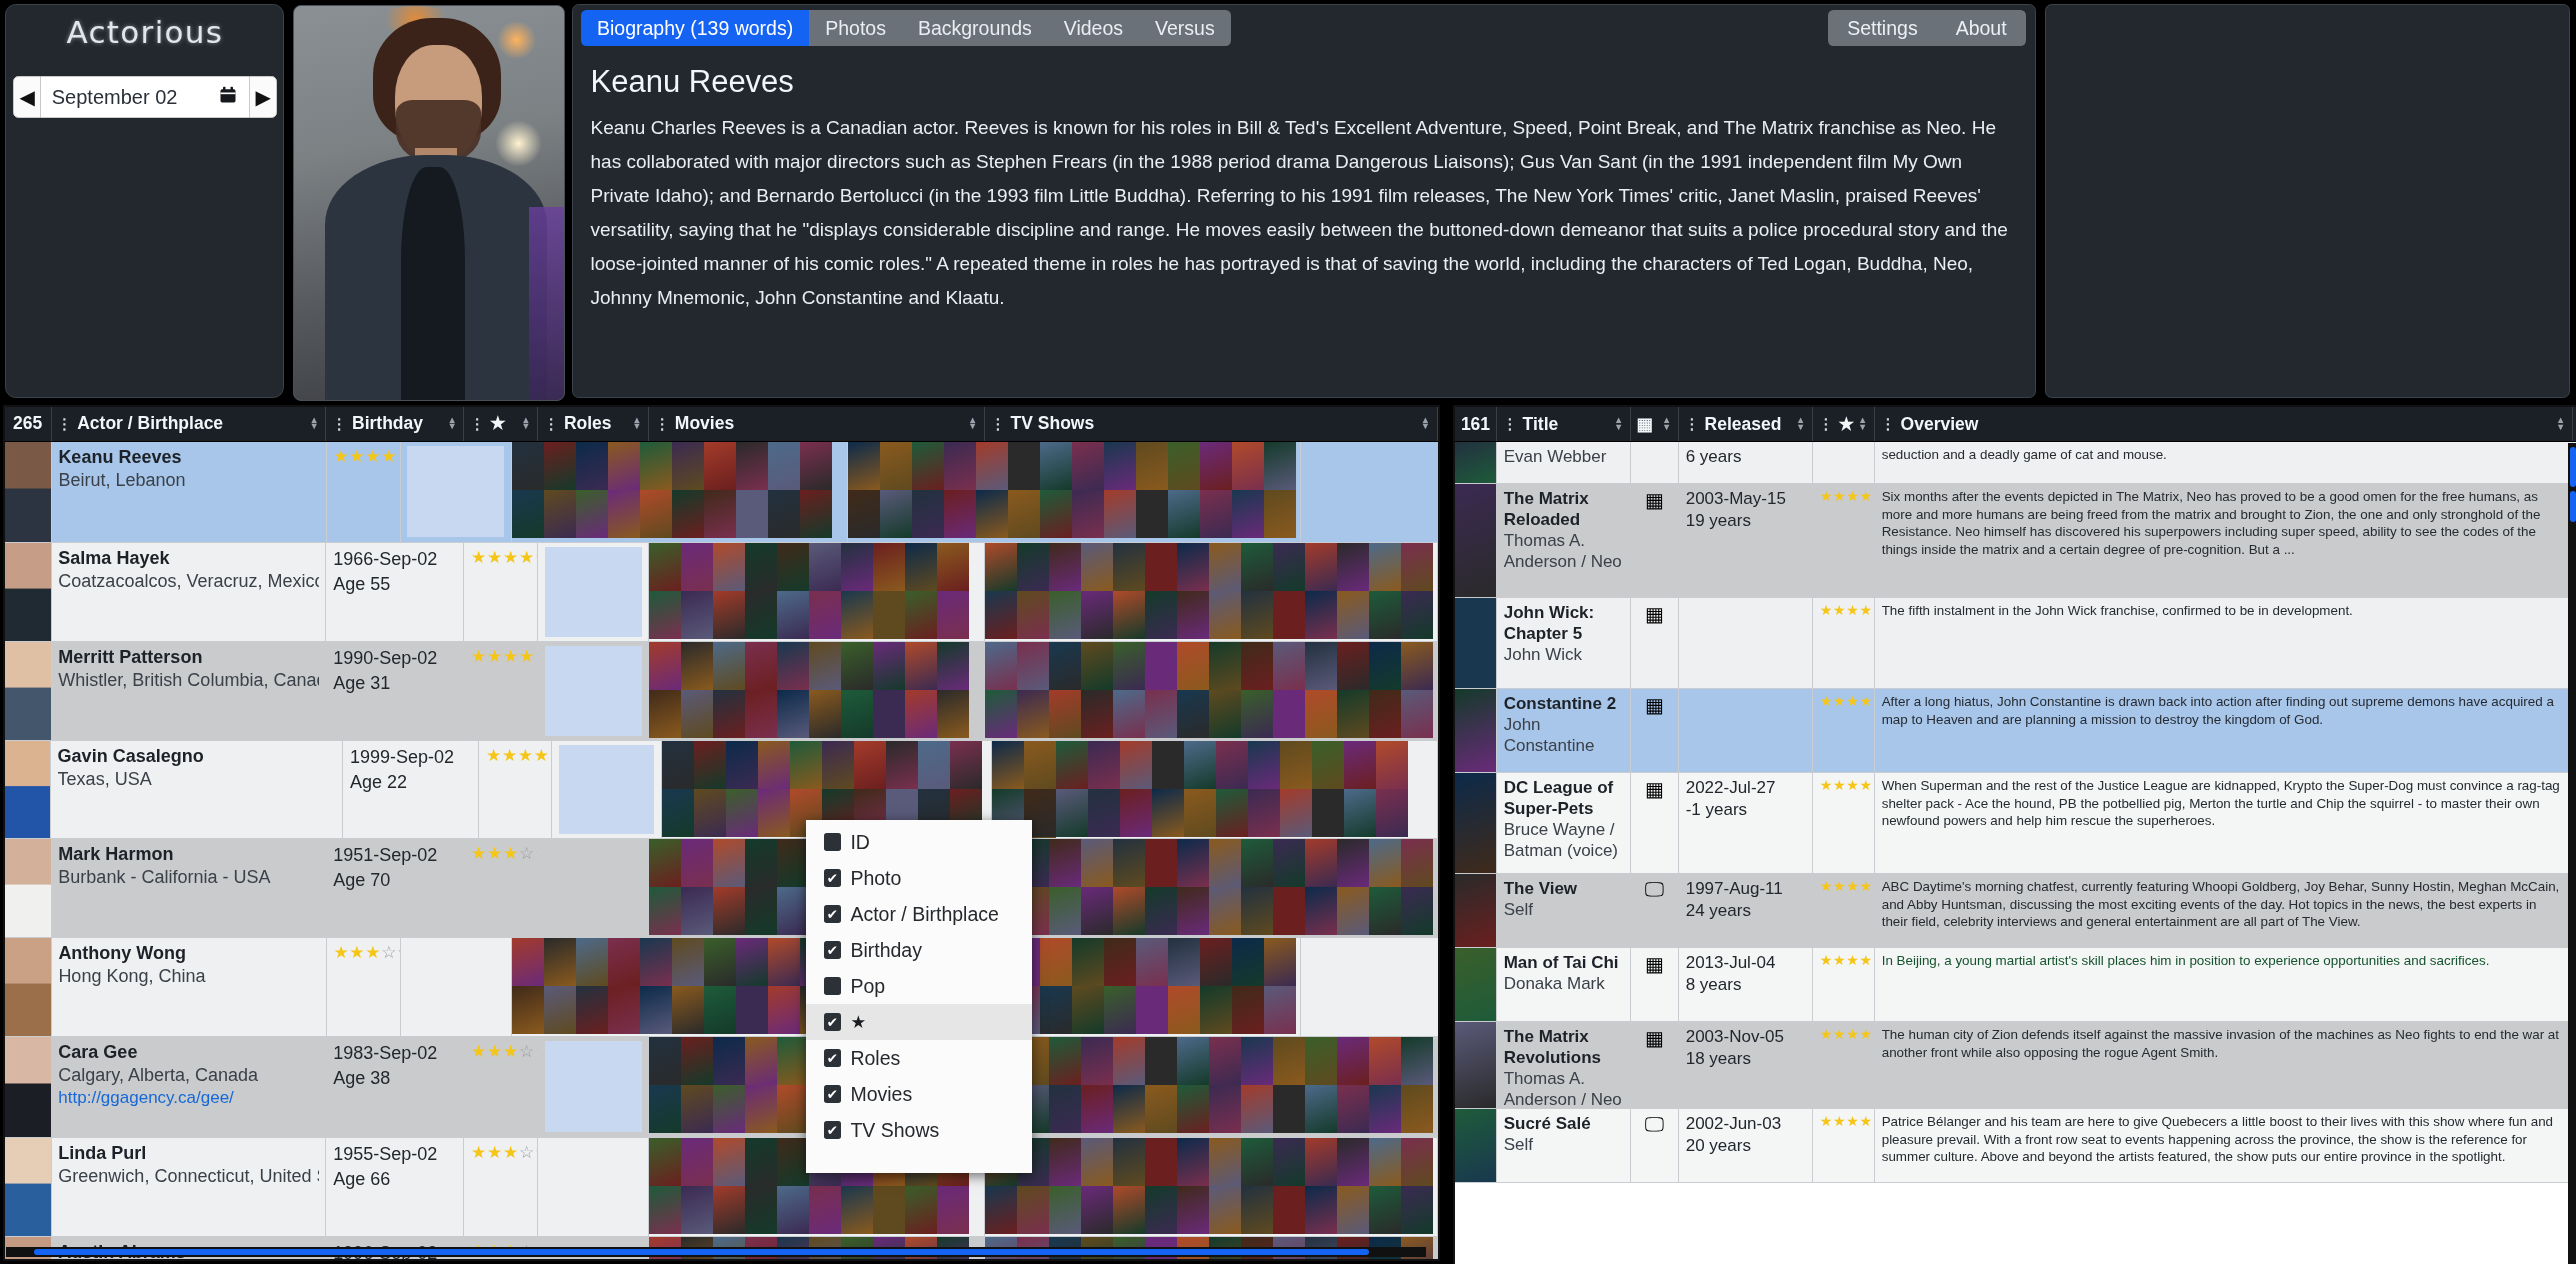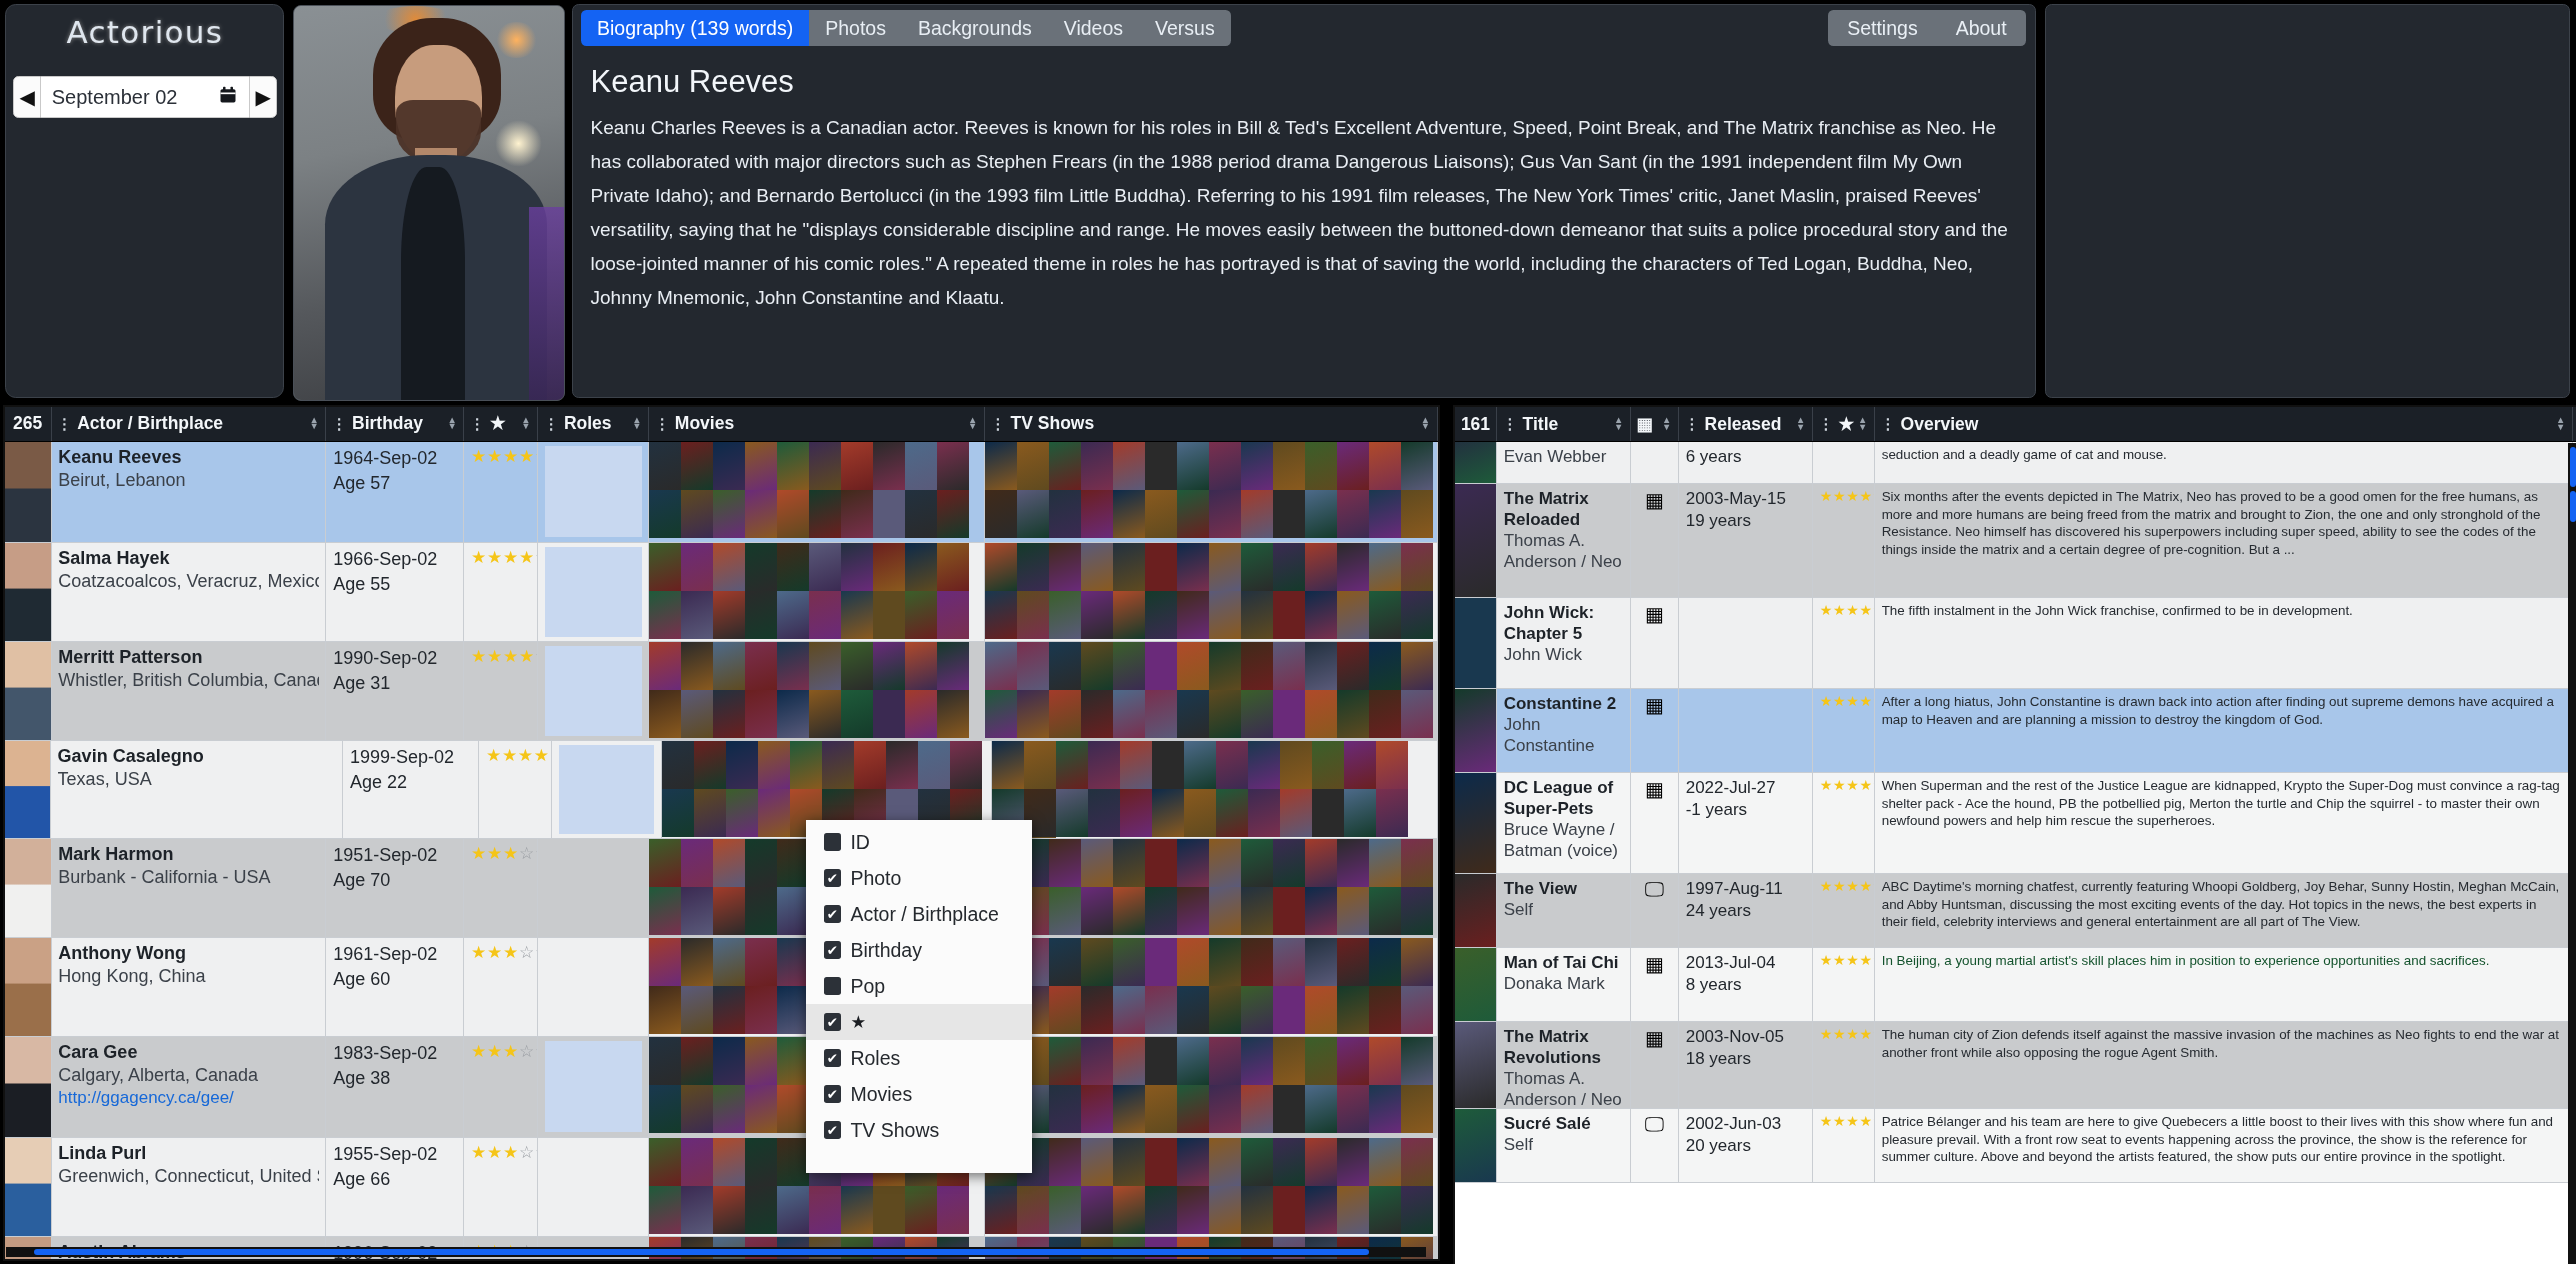--- a/index.html
+++ b/index.html
@@ -226,24 +226,20 @@
           </div>
         </div>
       <div class="body" id="actors-body">
           <div class="row r-sel" style="height: 101px;">
             <div class="cell" style="width:47px;padding:0">
               <div class="thumb" style="background:linear-gradient(180deg,#7a5a46 0%,#7a5a46 46%,#2b3440 47%,#2b3440 100%)"></div>
             </div>
             <div class="cell" style="width:275px">
               <div class="nm">Keanu Reeves</div>
               <div class="sub truncate">Beirut, Lebanon</div>
-            </div>
-            <div class="cell" style="width:138px">
-              <div class="dt">1964-Sep-02</div>
-              <div class="dt">Age 57</div>
             </div>
             <div class="cell" style="width:74px">
               <div class="stars"><span>★</span><span>★</span><span>★</span><span>★</span><span>★</span></div>
             </div>
             <div class="cell" style="width:111px">
               <div style="width:100%;height:91px;background:#c8d8f0"></div>
             </div>
             <div class="cell" style="width:336px;padding:0">
               <div class="mosaic">
                 <div class="poster" style="background:linear-gradient(160deg,#22313f,#2a2a2a)"></div>
@@ -600,24 +596,20 @@
             </div>
           </div>
           <div class="row r-light" style="height: 99px;">
             <div class="cell" style="width:47px;padding:0">
               <div class="thumb" style="background:linear-gradient(180deg,#caa185 0%,#caa185 46%,#9a6f4a 47%,#9a6f4a 100%)"></div>
             </div>
             <div class="cell" style="width:275px">
               <div class="nm">Anthony Wong</div>
               <div class="sub truncate">Hong Kong, China</div>
             </div>
-            <div class="cell" style="width:138px">
-              <div class="dt">1961-Sep-02</div>
-              <div class="dt">Age 60</div>
-            </div>
             <div class="cell" style="width:74px">
               <div class="stars"><span>★</span><span>★</span><span>★</span><span class="off">☆</span><span class="off">☆</span></div>
             </div>
             <div class="cell" style="width:111px"></div>
             <div class="cell" style="width:336px;padding:0">
               <div class="mosaic">
                 <div class="poster" style="background:linear-gradient(160deg,#a33b2a,#6a2a7a)"></div>
                 <div class="poster" style="background:linear-gradient(160deg,#2a2a2a,#8a5a1e)"></div>
                 <div class="poster" style="background:linear-gradient(160deg,#4d6a8a,#5f4a1f)"></div>
                 <div class="poster" style="background:linear-gradient(160deg,#7a2f4e,#6b1f1f)"></div>

